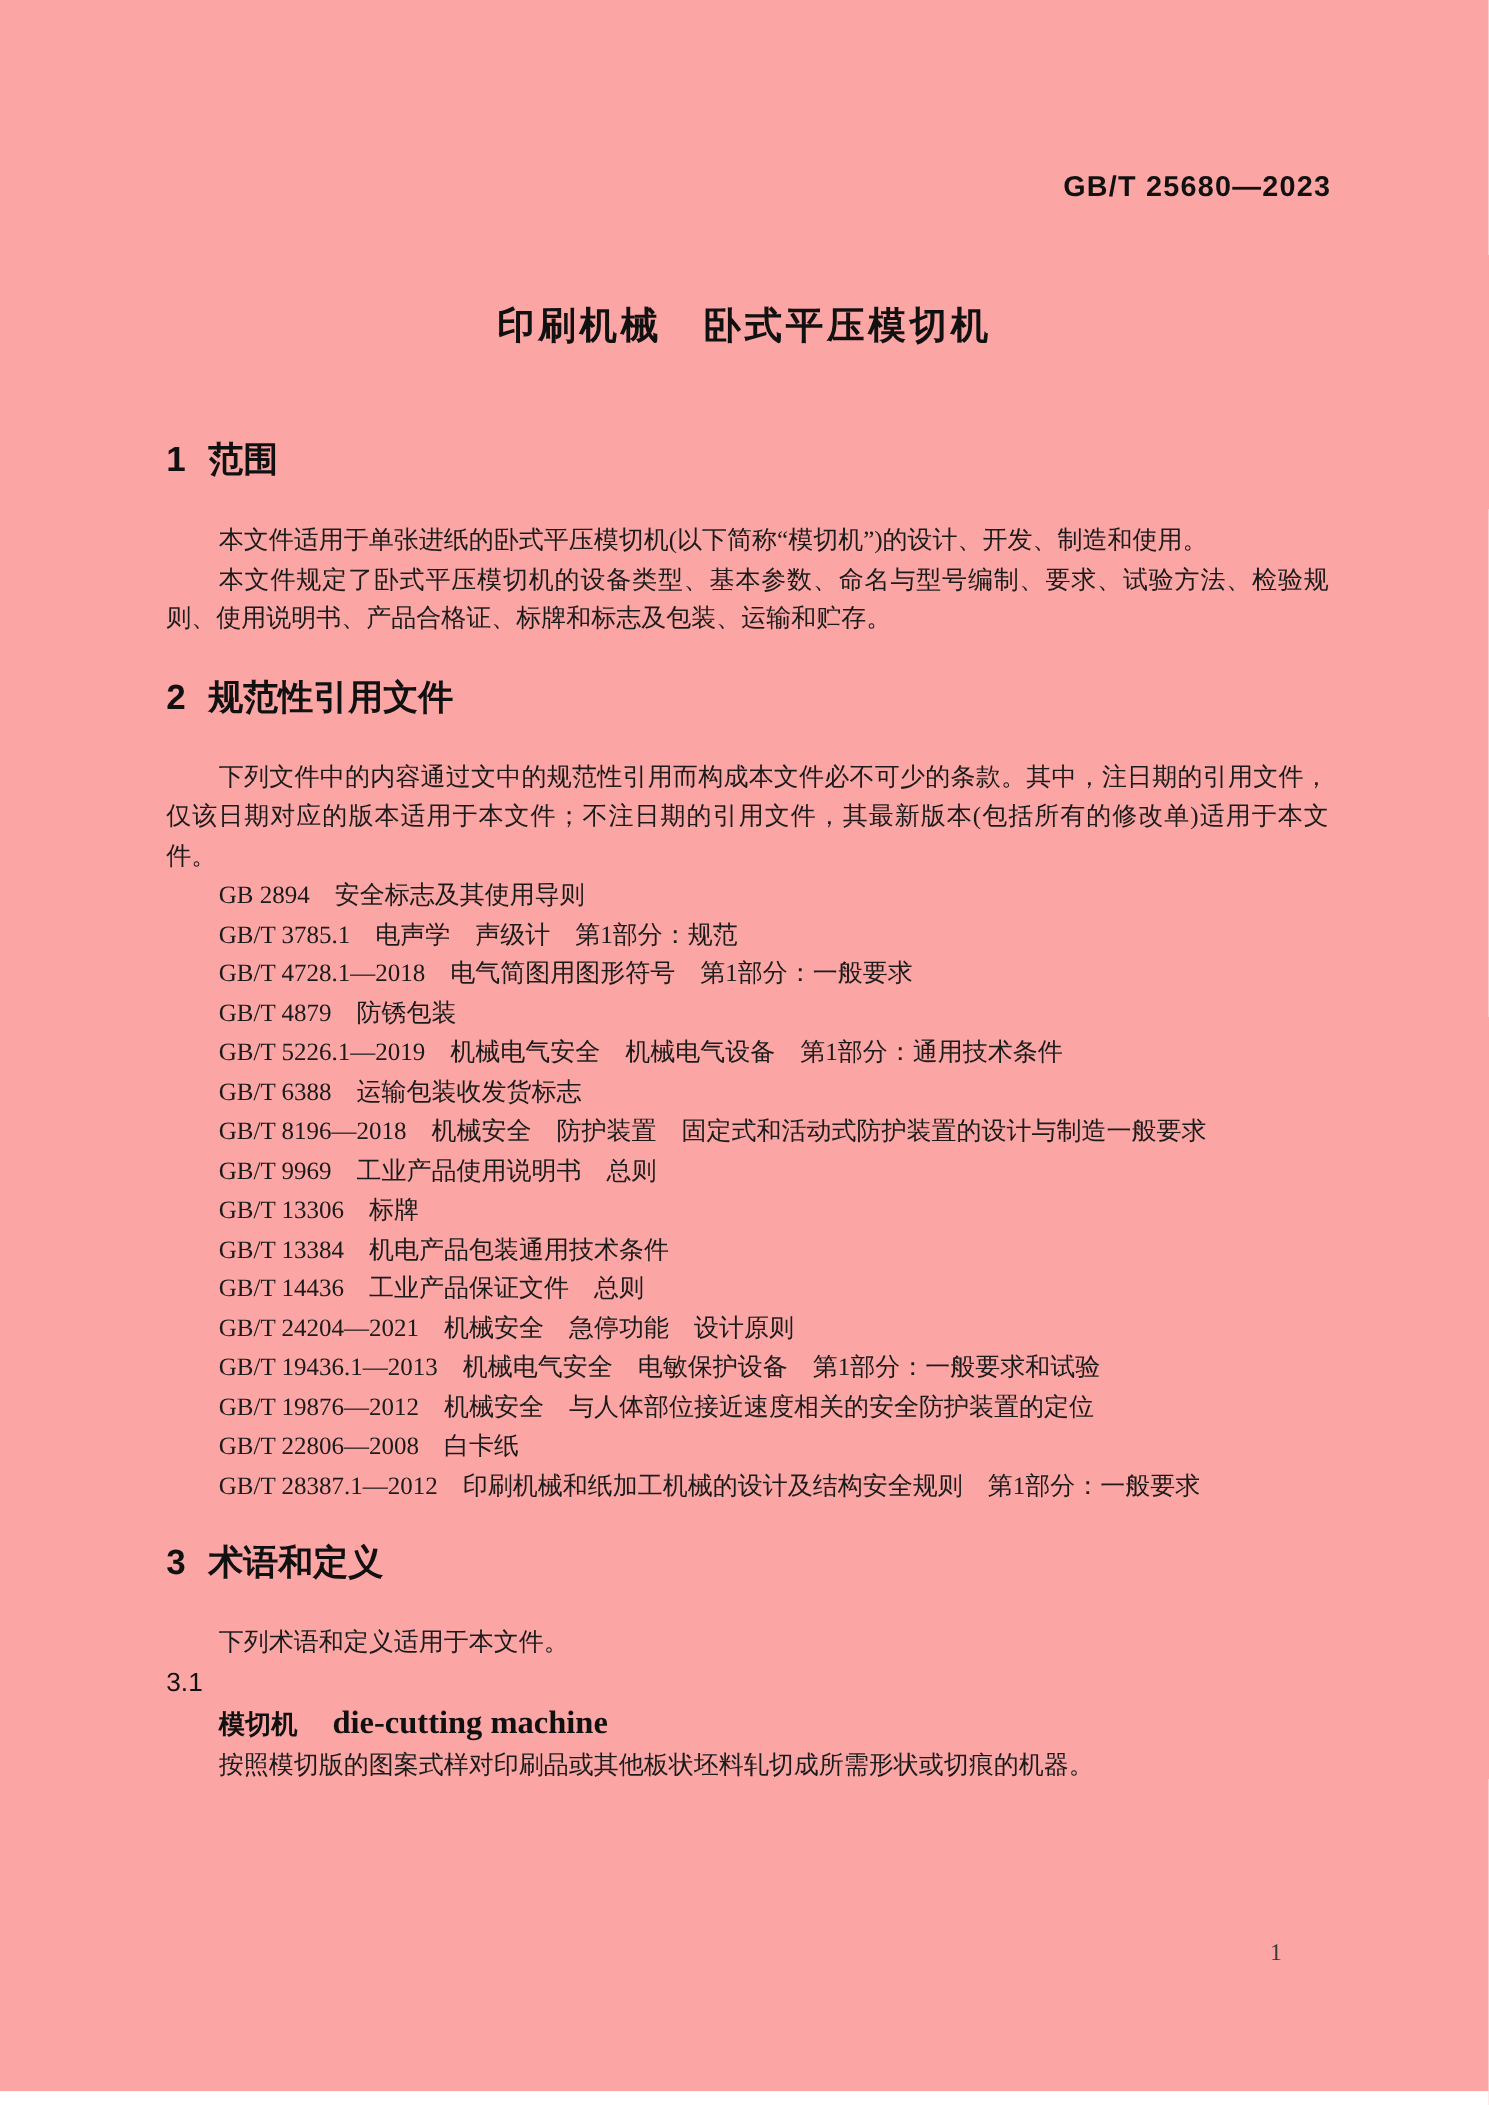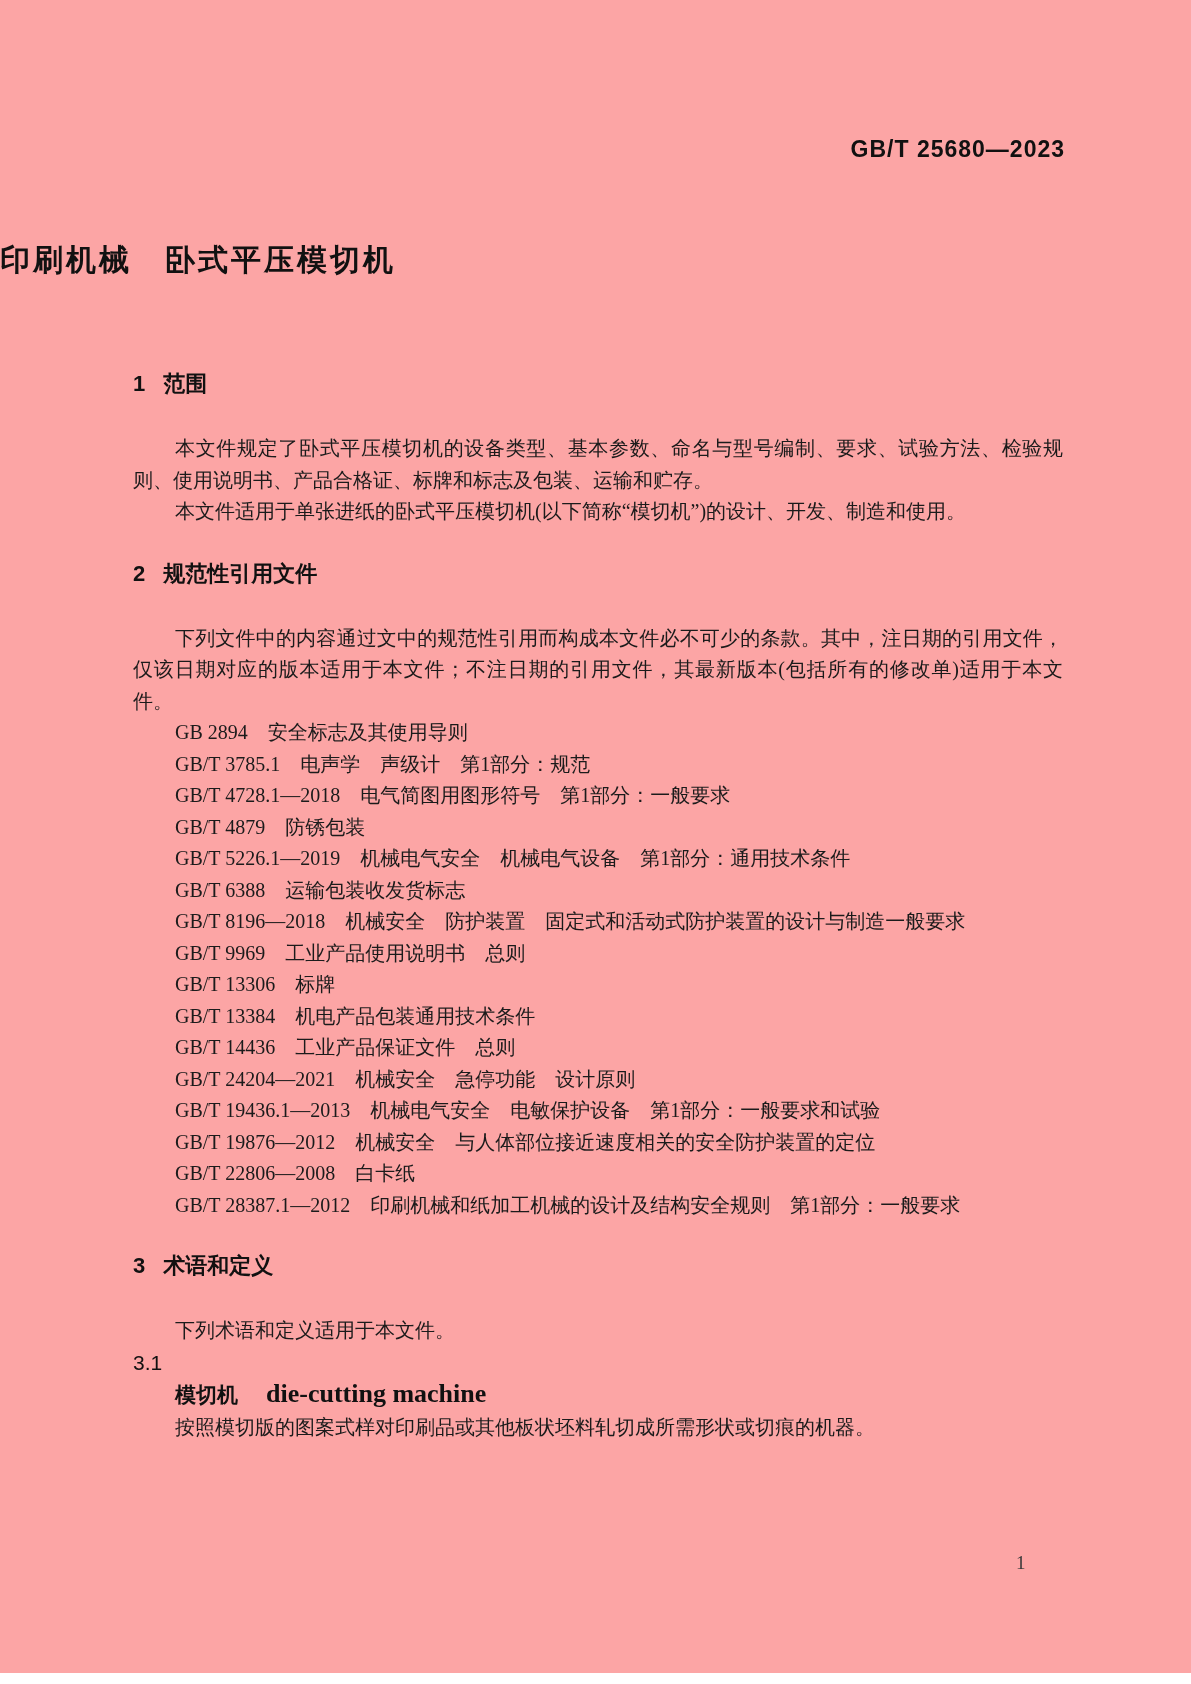--- a/index.html
+++ b/index.html
@@ -12,32 +12,33 @@
     font-family:"Liberation Serif","DejaVu Serif",serif;
   }
   .std-number {
     position:absolute; top:136px; right:126px;
     font-family:"Liberation Sans","DejaVu Sans",sans-serif;
     font-weight:bold; font-size:23px; letter-spacing:1px;
     color:#111;
   }
   .doc-title {
     position:absolute; top:240px; left:0; width:100%;
+    text-align:center;
     font-family:"Liberation Sans","DejaVu Sans",sans-serif;
     font-weight:bold; font-size:30px; letter-spacing:3px;
     color:#111;
   }
   .content {
     position:absolute; top:356px; left:133px; width:930px;
     font-size:20px; line-height:31.5px;
   }
   .sec-heading {
     font-family:"Liberation Sans","DejaVu Sans",sans-serif;
-    font-weight:bold; font-size:22px; line-height:24px;
-    color:#111; margin:16px 0 37px 0;
+    font-weight:bold; font-size:28px; line-height:24px;
+    color:#111; margin:0 0 37px 0;
   }
   .sec-heading .sec-num { display:inline-block; margin-right:18px; }
   .sec-heading.mt2 { margin-top:34px; }
   .sec-heading.mt3 { margin-top:33px; }
   .para { margin:0; text-indent:42px; text-align:justify; }
   .ref-list { margin:0; }
   .ref-item { padding-left:42px; white-space:nowrap; }
   .clause-num {
     font-family:"Liberation Sans","DejaVu Sans",sans-serif;
     font-size:21px; line-height:31.5px; color:#111;
@@ -66,22 +67,22 @@
   <div class="std-number">GB/T 25680—2023</div>
 
   <div class="doc-title">印刷机械　卧式平压模切机</div>
 
   <div class="content">
 
     <div class="sec-heading">
       <span class="sec-num">1</span><span>范围</span>
     </div>
 
+    <p class="para">本文件适用于单张进纸的卧式平压模切机(以下简称“模切机”)的设计、开发、制造和使用。</p>
     <p class="para">本文件规定了卧式平压模切机的设备类型、基本参数、命名与型号编制、要求、试验方法、检验规则、使用说明书、产品合格证、标牌和标志及包装、运输和贮存。</p>
-    <p class="para">本文件适用于单张进纸的卧式平压模切机(以下简称“模切机”)的设计、开发、制造和使用。</p>
 
     <div class="sec-heading mt2">
       <span class="sec-num">2</span><span>规范性引用文件</span>
     </div>
 
     <p class="para">下列文件中的内容通过文中的规范性引用而构成本文件必不可少的条款。其中，注日期的引用文件，仅该日期对应的版本适用于本文件；不注日期的引用文件，其最新版本(包括所有的修改单)适用于本文件。</p>
 
     <div class="ref-list">
       <div class="ref-item">GB 2894　安全标志及其使用导则</div>
       <div class="ref-item">GB/T 3785.1　电声学　声级计　第1部分：规范</div>

